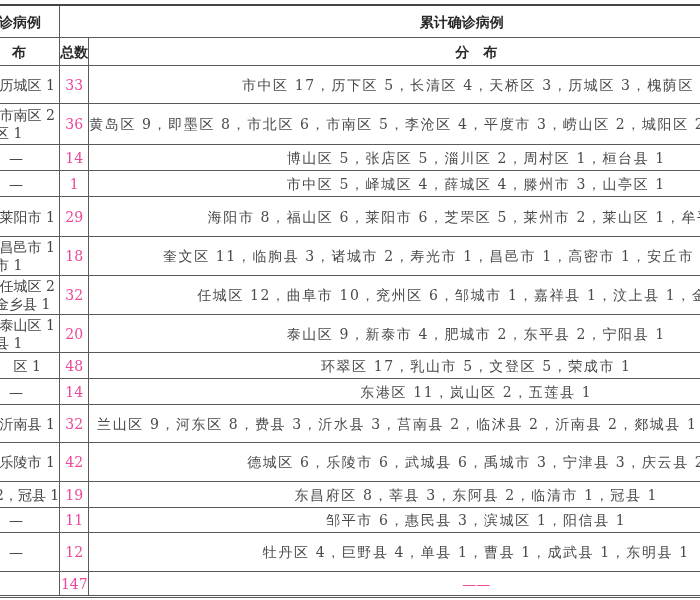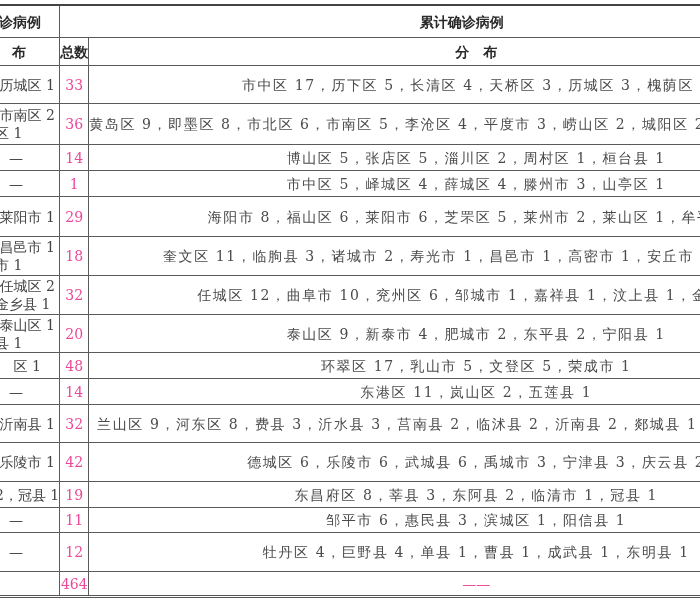--- a/index.html
+++ b/index.html
@@ -165,18 +165,18 @@
         <tr style="height: 39px;">
     <td class="left-col dash">
             <div class="l1">—</div>
           </td>
     <td class="num">12</td>
     <td class="dist">牡丹区 4，巨野县 4，单县 1，曹县 1，成武县 1，东明县 1</td>
 
   </tr>
         <tr style="height: 25px;">
           <td class="left-col"></td>
-          <td class="num">464</td>
+          <td class="num">147</td>
           <td class="num center-dash">——</td>
         </tr>
       </tbody>
 </table>
 </div>
 
 </body></html>

